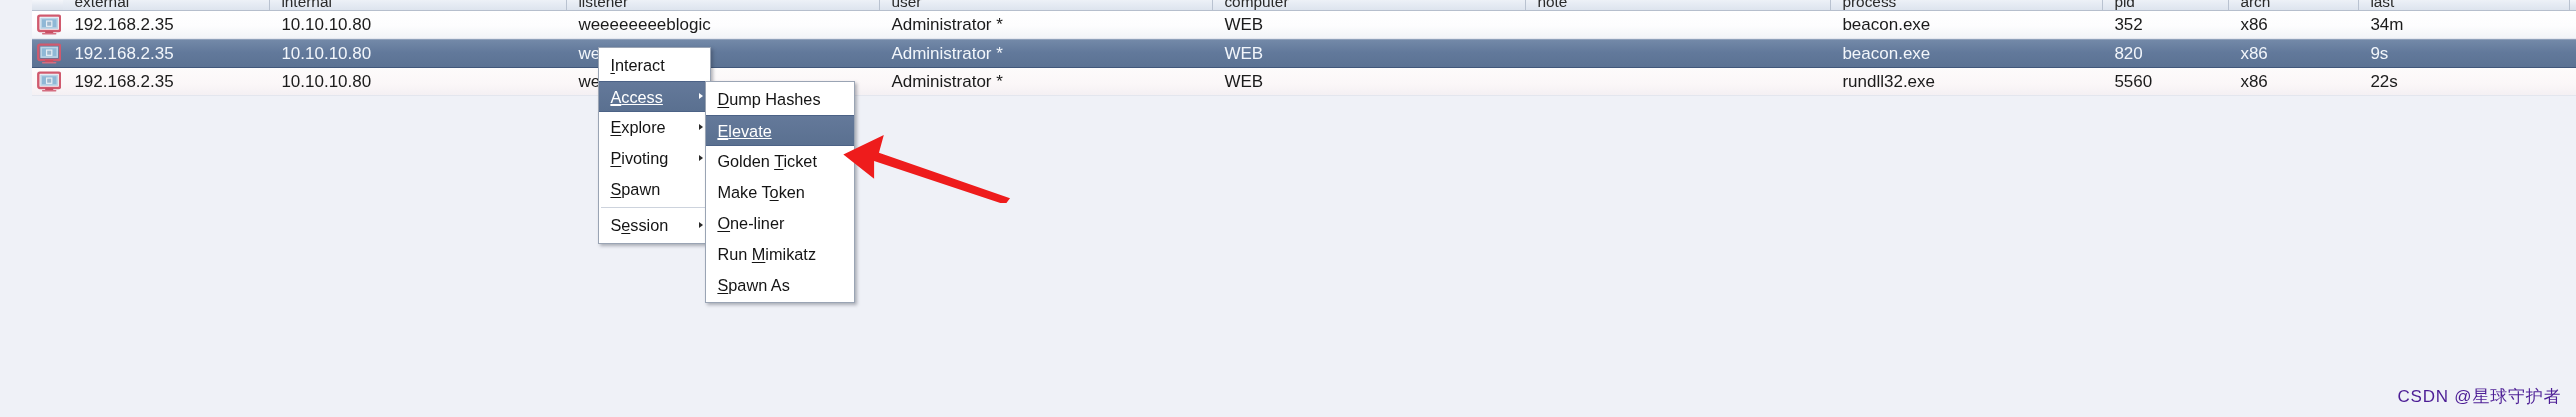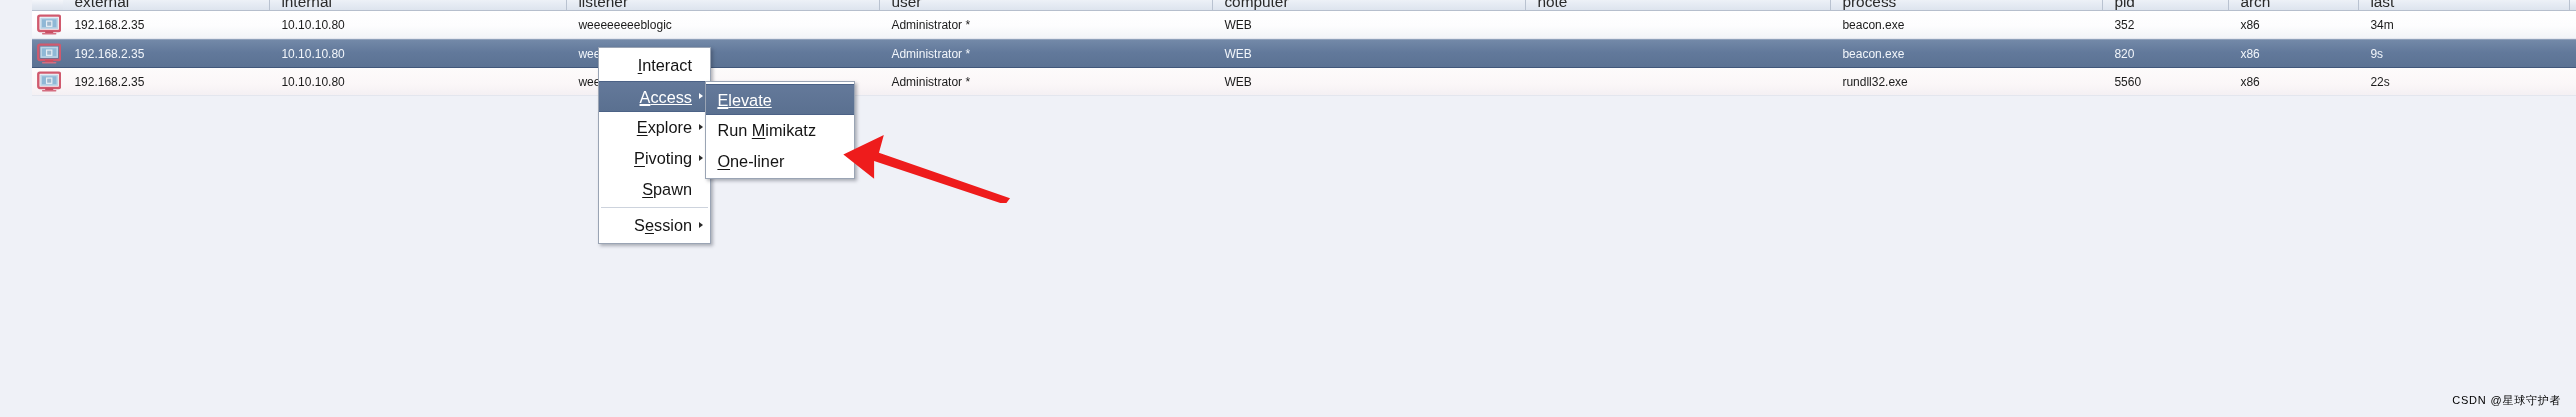--- a/index.html
+++ b/index.html
@@ -59,21 +59,21 @@
   .row.alt {
     background: linear-gradient(to bottom, #fdfbfb 0%, #fbf7f8 60%, #f4f0f3 100%);
   }
   .row.selected {
     background: linear-gradient(to bottom, #7389a8 0%, #62799b 45%, #5b7293 100%);
     border-top: 0.8px solid #8ea0ba;
     border-bottom: 0.8px solid #41577a;
     color: #ffffff;
   }
   .cell {
-    font-size: 12px;
+    font-size: 17px;
     line-height: 18px;
     color: #1b1b1b;
     padding-left: 11.4px;
     box-sizing: border-box;
     white-space: nowrap;
     overflow: hidden;
   }
   .row.selected .cell { color: #f2f6fb; }
 
   .cell-icon {
@@ -105,21 +105,21 @@
   
   .menu {
     position: absolute;
     background: #ffffff;
     border: 0.8px solid #9aa4b4;
     box-shadow: 1.6px 1.6px 3.3px rgba(40,45,60,0.35);
     padding: 1.6px 0;
     box-sizing: border-box;
     z-index: 40;
   }
-  #main-menu { left: 598px; top: 47px; width: 113px; text-align: right; }
+  #main-menu { left: 598px; top: 47px; width: 113px; }
   #sub-menu  { left: 705px; top: 81px; width: 150px; }
 
   .menu-item {
     position: relative;
     height: 31px;
     line-height: 31px;
     font-size: 16.3px;
     color: #141414;
     padding-left: 11.4px;
     padding-right: 18px;
@@ -166,22 +166,22 @@
     height: 89px;
     z-index: 60;
     pointer-events: none;
   }
 
   
   #watermark {
     position: absolute;
     right: 14.6px;
     bottom: 9.8px;
-    font-size: 11px;
-    color: #000000;
+    font-size: 17px;
+    color: #4c1d95;
     letter-spacing: 0.8px;
     font-family: "Liberation Sans", sans-serif;
     z-index: 10;
   }
 </style>
 </head>
 <body>
 
 <div id="beacon-table">
 
@@ -276,23 +276,27 @@
     <div class="menu-item"><span class="mn"><u>I</u>nteract</span></div>
     <div class="menu-item highlight"><span class="mn"><u>A</u>ccess</span><span class="arrow-right"></span></div>
     <div class="menu-item"><span class="mn"><u>E</u>xplore</span><span class="arrow-right"></span></div>
     <div class="menu-item"><span class="mn"><u>P</u>ivoting</span><span class="arrow-right"></span></div>
     <div class="menu-item"><span class="mn"><u>S</u>pawn</span></div>
     <div class="menu-sep"></div>
     <div class="menu-item"><span class="mn">S<u>e</u>ssion</span><span class="arrow-right"></span></div>
   </div>
 
 <div class="menu" id="sub-menu">
+    <div class="menu-item"><span class="mn"><u>D</u>ump Hashes</span></div>
     <div class="menu-item highlight"><span class="mn"><u>E</u>levate</span></div>
+    <div class="menu-item"><span class="mn">Golden <u>T</u>icket</span></div>
+    <div class="menu-item"><span class="mn">Make T<u>o</u>ken</span></div>
+    <div class="menu-item"><span class="mn"><u>O</u>ne-liner</span></div>
     <div class="menu-item"><span class="mn">Run <u>M</u>imikatz</span></div>
-    <div class="menu-item"><span class="mn"><u>O</u>ne-liner</span></div>
+    <div class="menu-item"><span class="mn"><u>S</u>pawn As</span></div>
   </div>
 
 <svg id="pointer-arrow" viewBox="0 0 220 110" xmlns="http://www.w3.org/2000/svg">
   <polygon id="arrow-shape" points="6,50 56,26 50,48 212,104 206,112 44,58 44,80" fill="#ee1c1c"></polygon>
 </svg>
 
 <div id="watermark">CSDN @星球守护者</div>
 
 
 </body></html>

